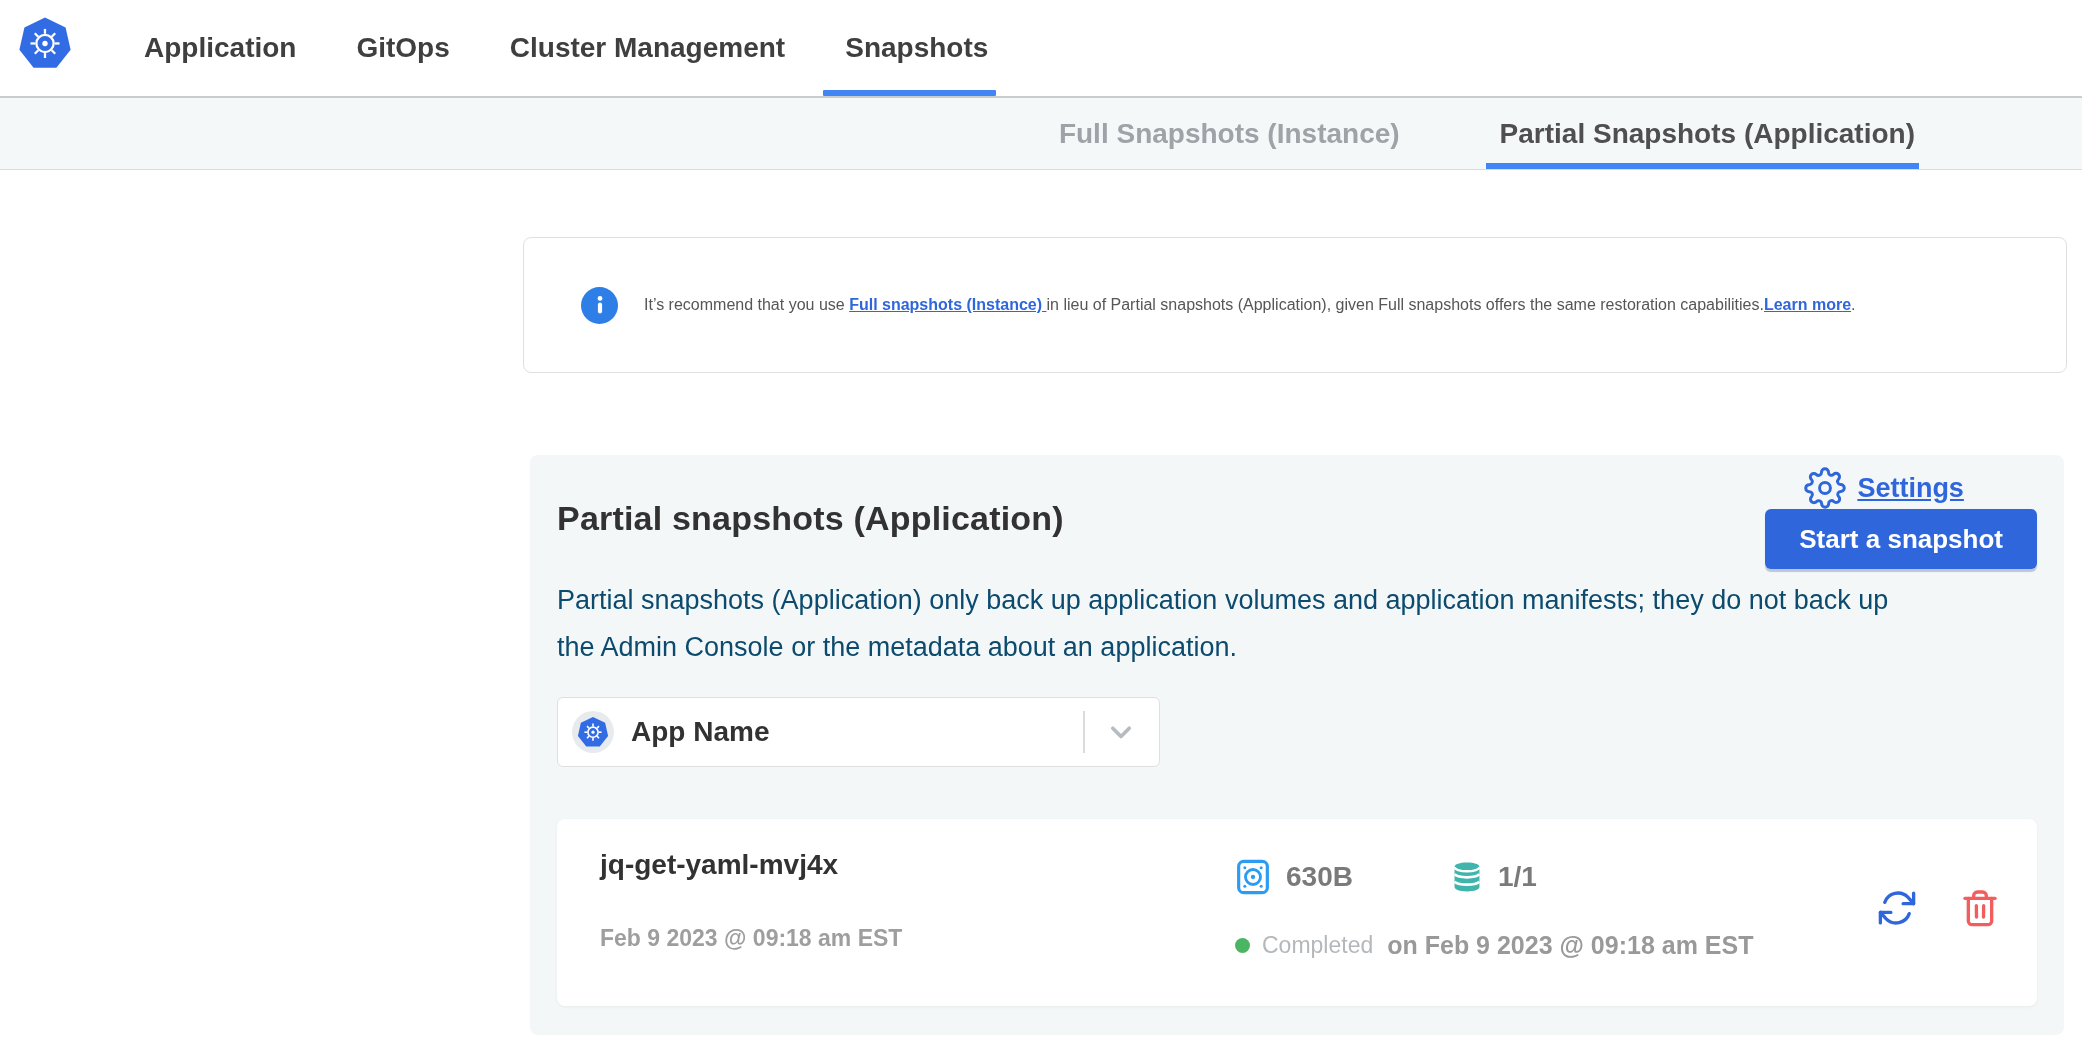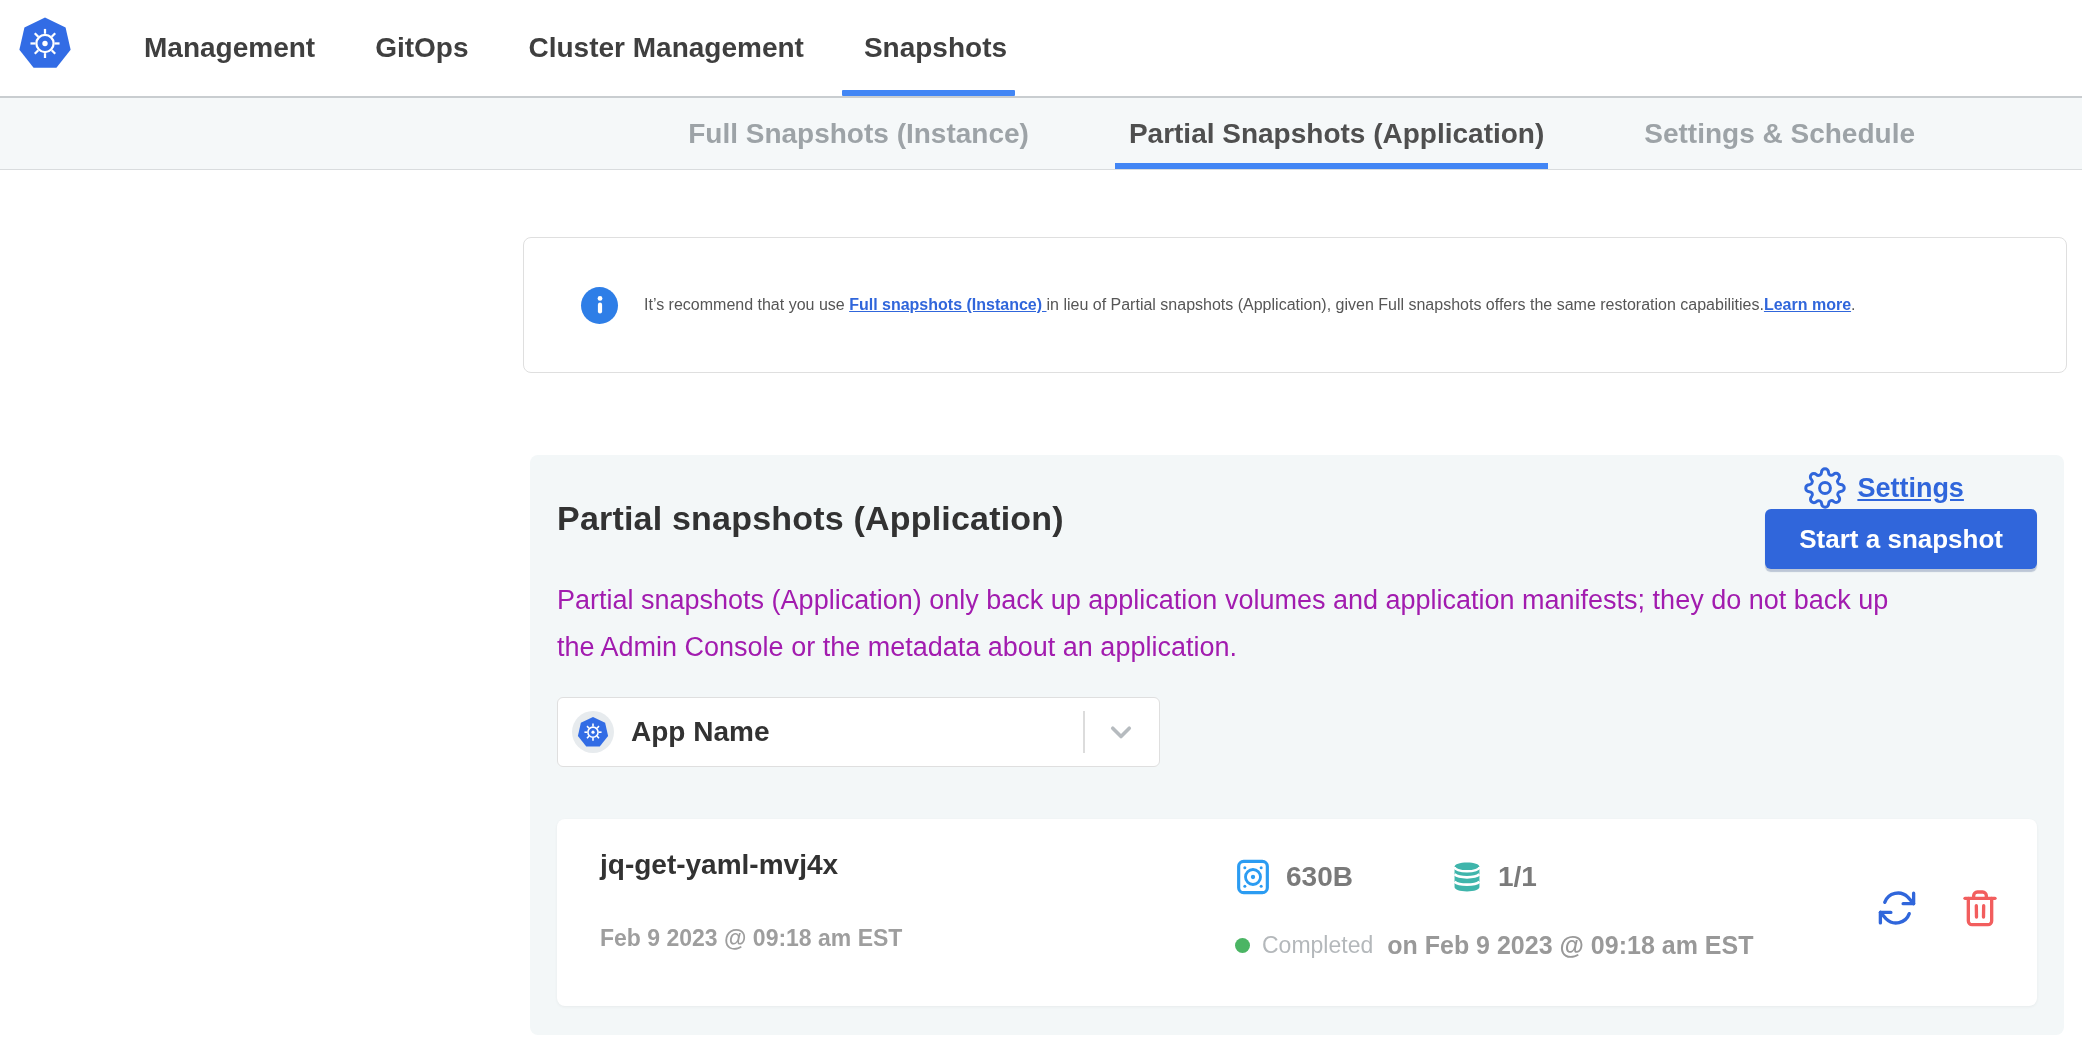--- a/index.html
+++ b/index.html
@@ -74,21 +74,21 @@
   .settings-link {
     display: flex; align-items: center; gap: 11px; margin-right: 34px;
     color: #3066db; font-size: 27px; font-weight: 700; cursor: pointer; text-decoration: none;
   }
   .settings-link .lbl { text-decoration: underline; }
   .primary-btn {
     height: 60px; padding: 0 34px; border: none; border-radius: 6px;
     background: #3066db; color: #fff; font-size: 26px; font-weight: 700;
     font-family: inherit; cursor: pointer; box-shadow: 0 3px 1px rgba(24,52,110,0.25);
   }
-  .card-desc { margin-top: 29px; font-size: 27px; line-height: 47px; color: #a21caf; font-weight: 500; }
+  .card-desc { margin-top: 29px; font-size: 27px; line-height: 47px; color: #0c4a6e; font-weight: 500; }
 
   
   .app-select {
     position: relative; margin-top: 26px; width: 603px; height: 70px;
     background: #fff; border: 1px solid #dfdfdf; border-radius: 6px;
     display: flex; align-items: center; cursor: pointer;
   }
   .logo-badge {
     width: 42px; height: 42px; border-radius: 50%; background: #e7ebee;
     display: flex; align-items: center; justify-content: center; margin-left: 14px;
@@ -130,31 +130,30 @@
         <line x1="68" y1="51" x2="77" y2="51"></line>
         <line x1="31" y1="32" x2="37.5" y2="38.5"></line>
         <line x1="62.5" y1="63.5" x2="69" y2="70"></line>
         <line x1="69" y1="32" x2="62.5" y2="38.5"></line>
         <line x1="37.5" y1="63.5" x2="31" y2="70"></line>
       </g>
       <circle cx="50" cy="51" r="5" fill="#ffffff"></circle>
     </svg>
   </span>
   <nav class="nav-items">
-    <div class="navitem">Management</div>
+    <div class="navitem">Application</div>
     <div class="navitem">GitOps</div>
     <div class="navitem">Cluster Management</div>
     <div class="navitem active">Snapshots</div>
   </nav>
 </header>
 
 <div class="subnav">
   <div class="subtab">Full Snapshots (Instance)</div>
   <div class="subtab active">Partial Snapshots (Application)</div>
-  <div class="subtab">Settings &amp; Schedule</div>
 </div>
 
 <div class="banner">
   <span class="info-icon">
     <svg viewBox="0 0 24 24" width="24" height="24">
       <circle cx="12" cy="5.4" r="2.4" fill="#ffffff"></circle>
       <rect x="9.9" y="9.6" width="4.2" height="11" rx="2.1" fill="#ffffff"></rect>
     </svg>
   </span>
   <p class="banner-text"><span>It’s recommend that you use </span><a class="blink">Full snapshots (Instance) </a><span>in lieu of Partial snapshots (Application), given Full snapshots offers the same restoration capabilities.</span><a class="blink">Learn more</a><span>.</span></p>

